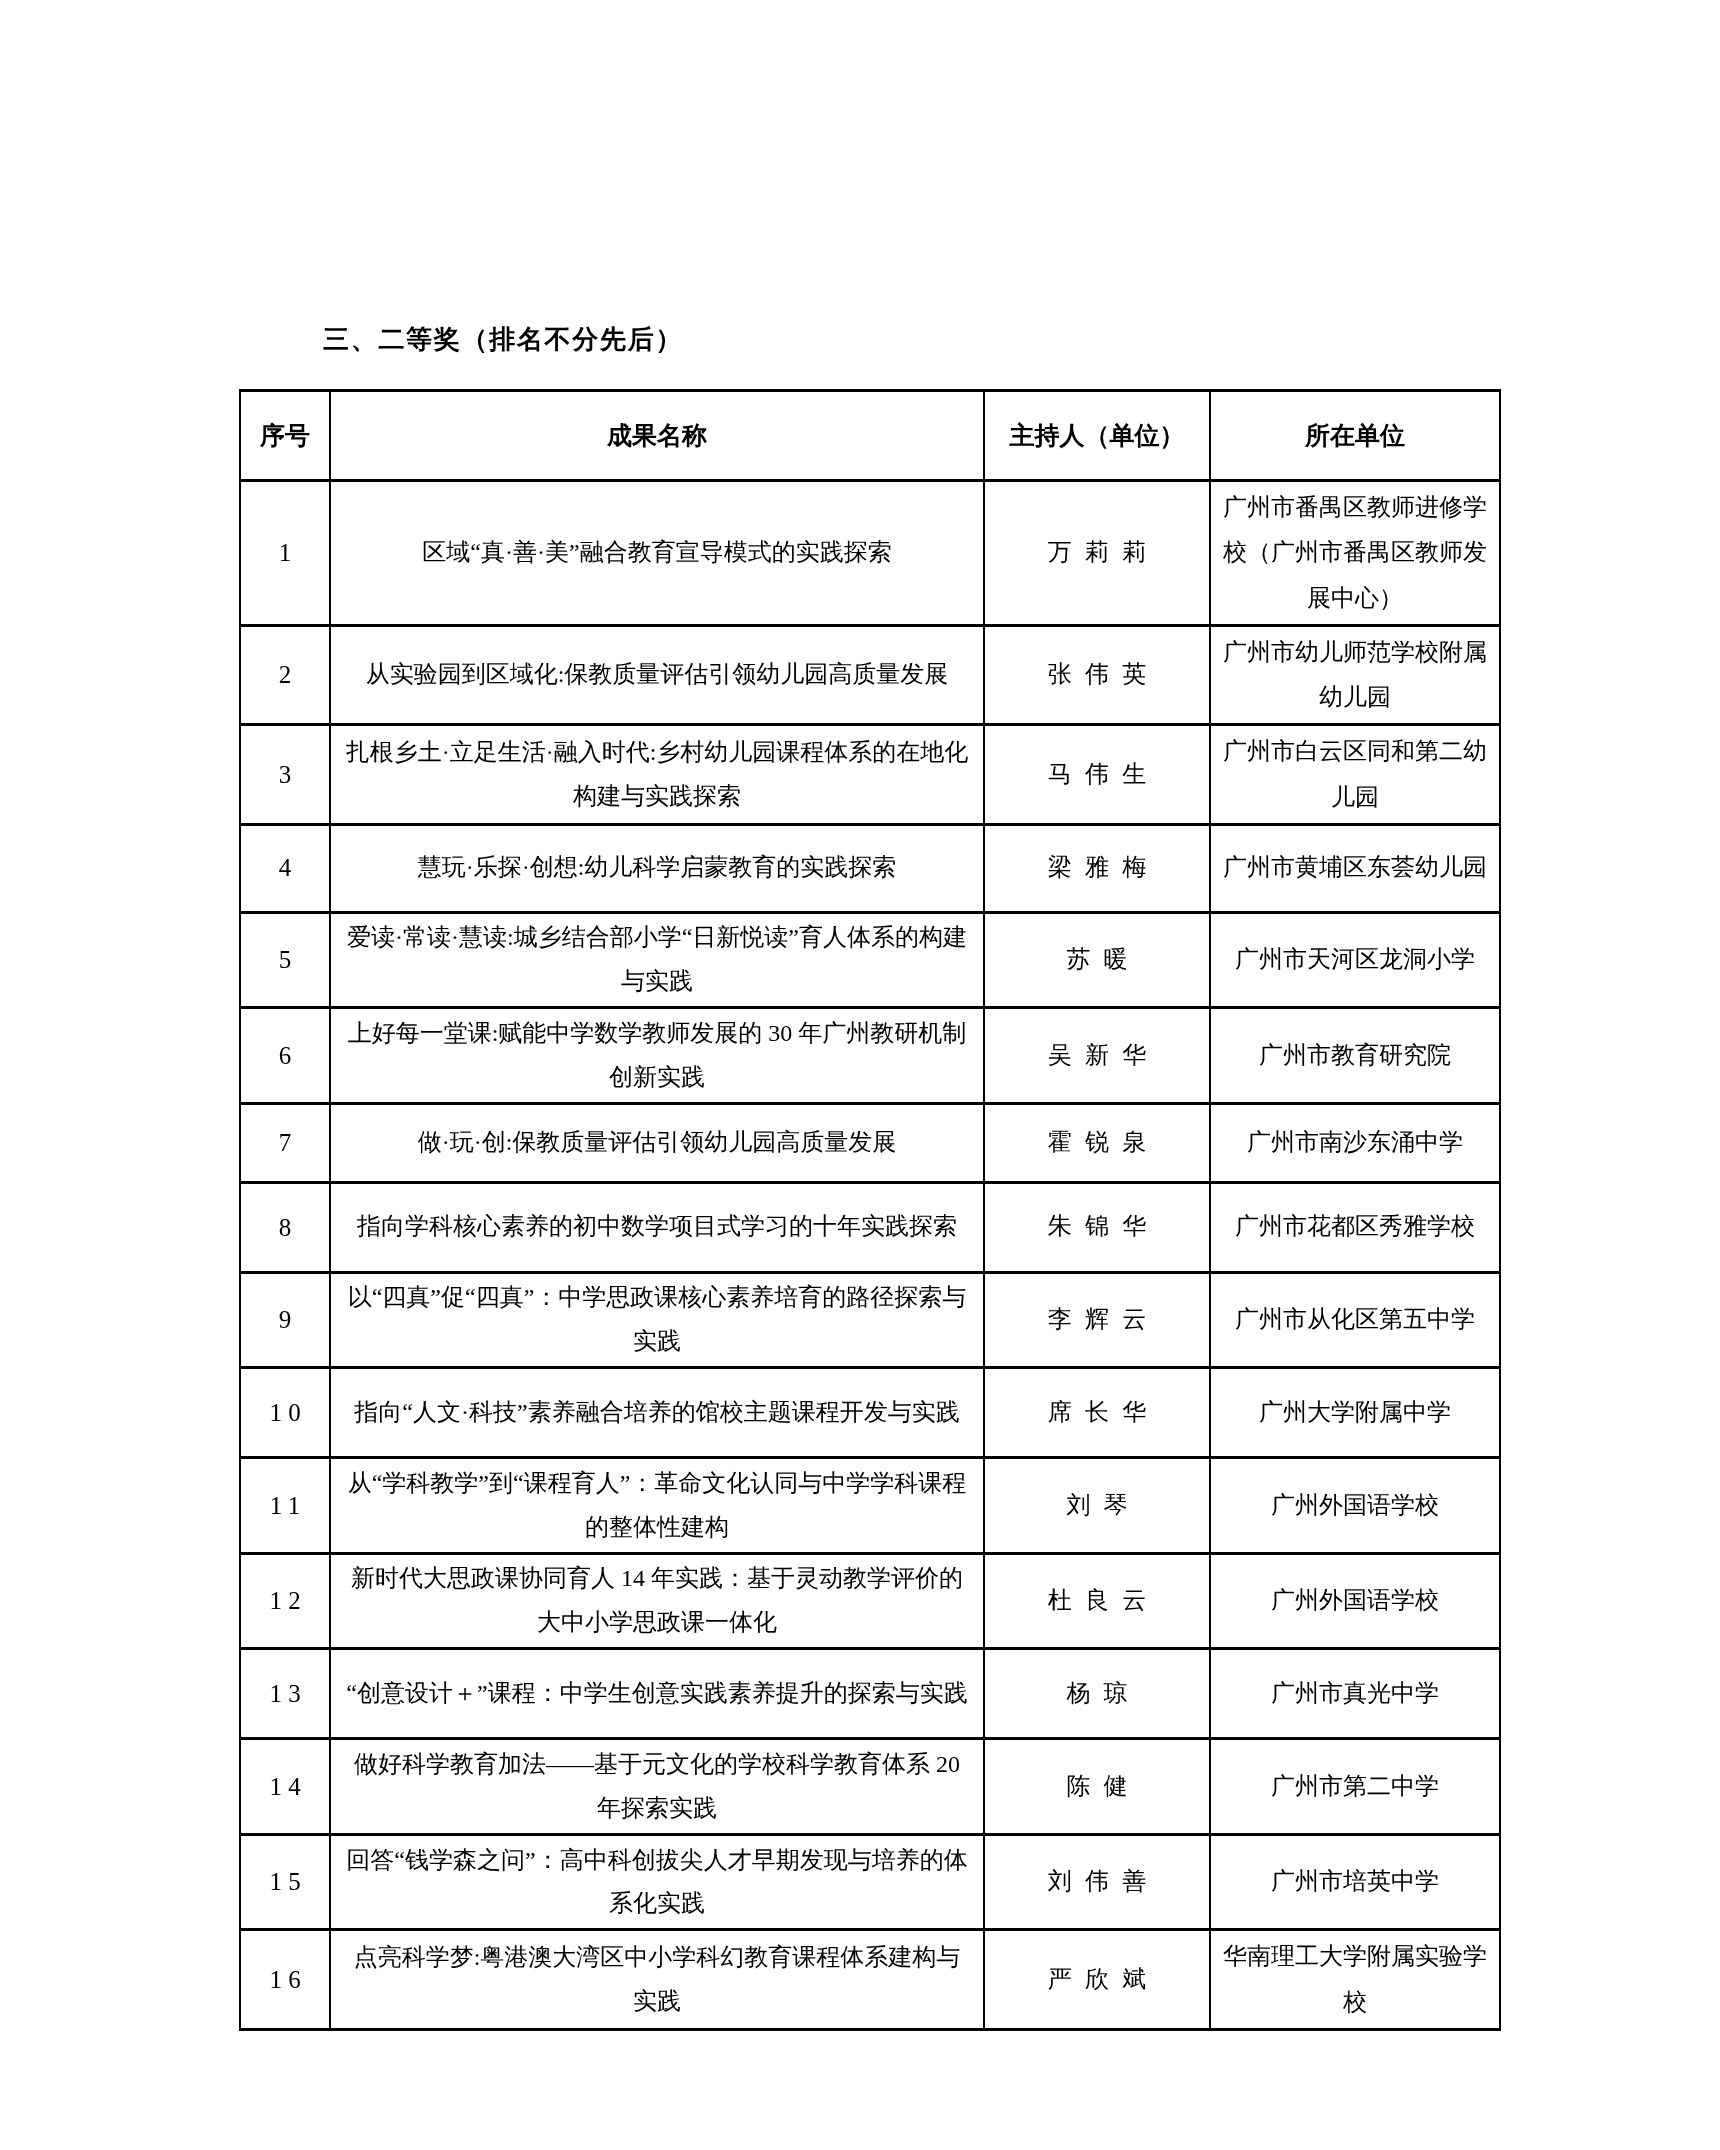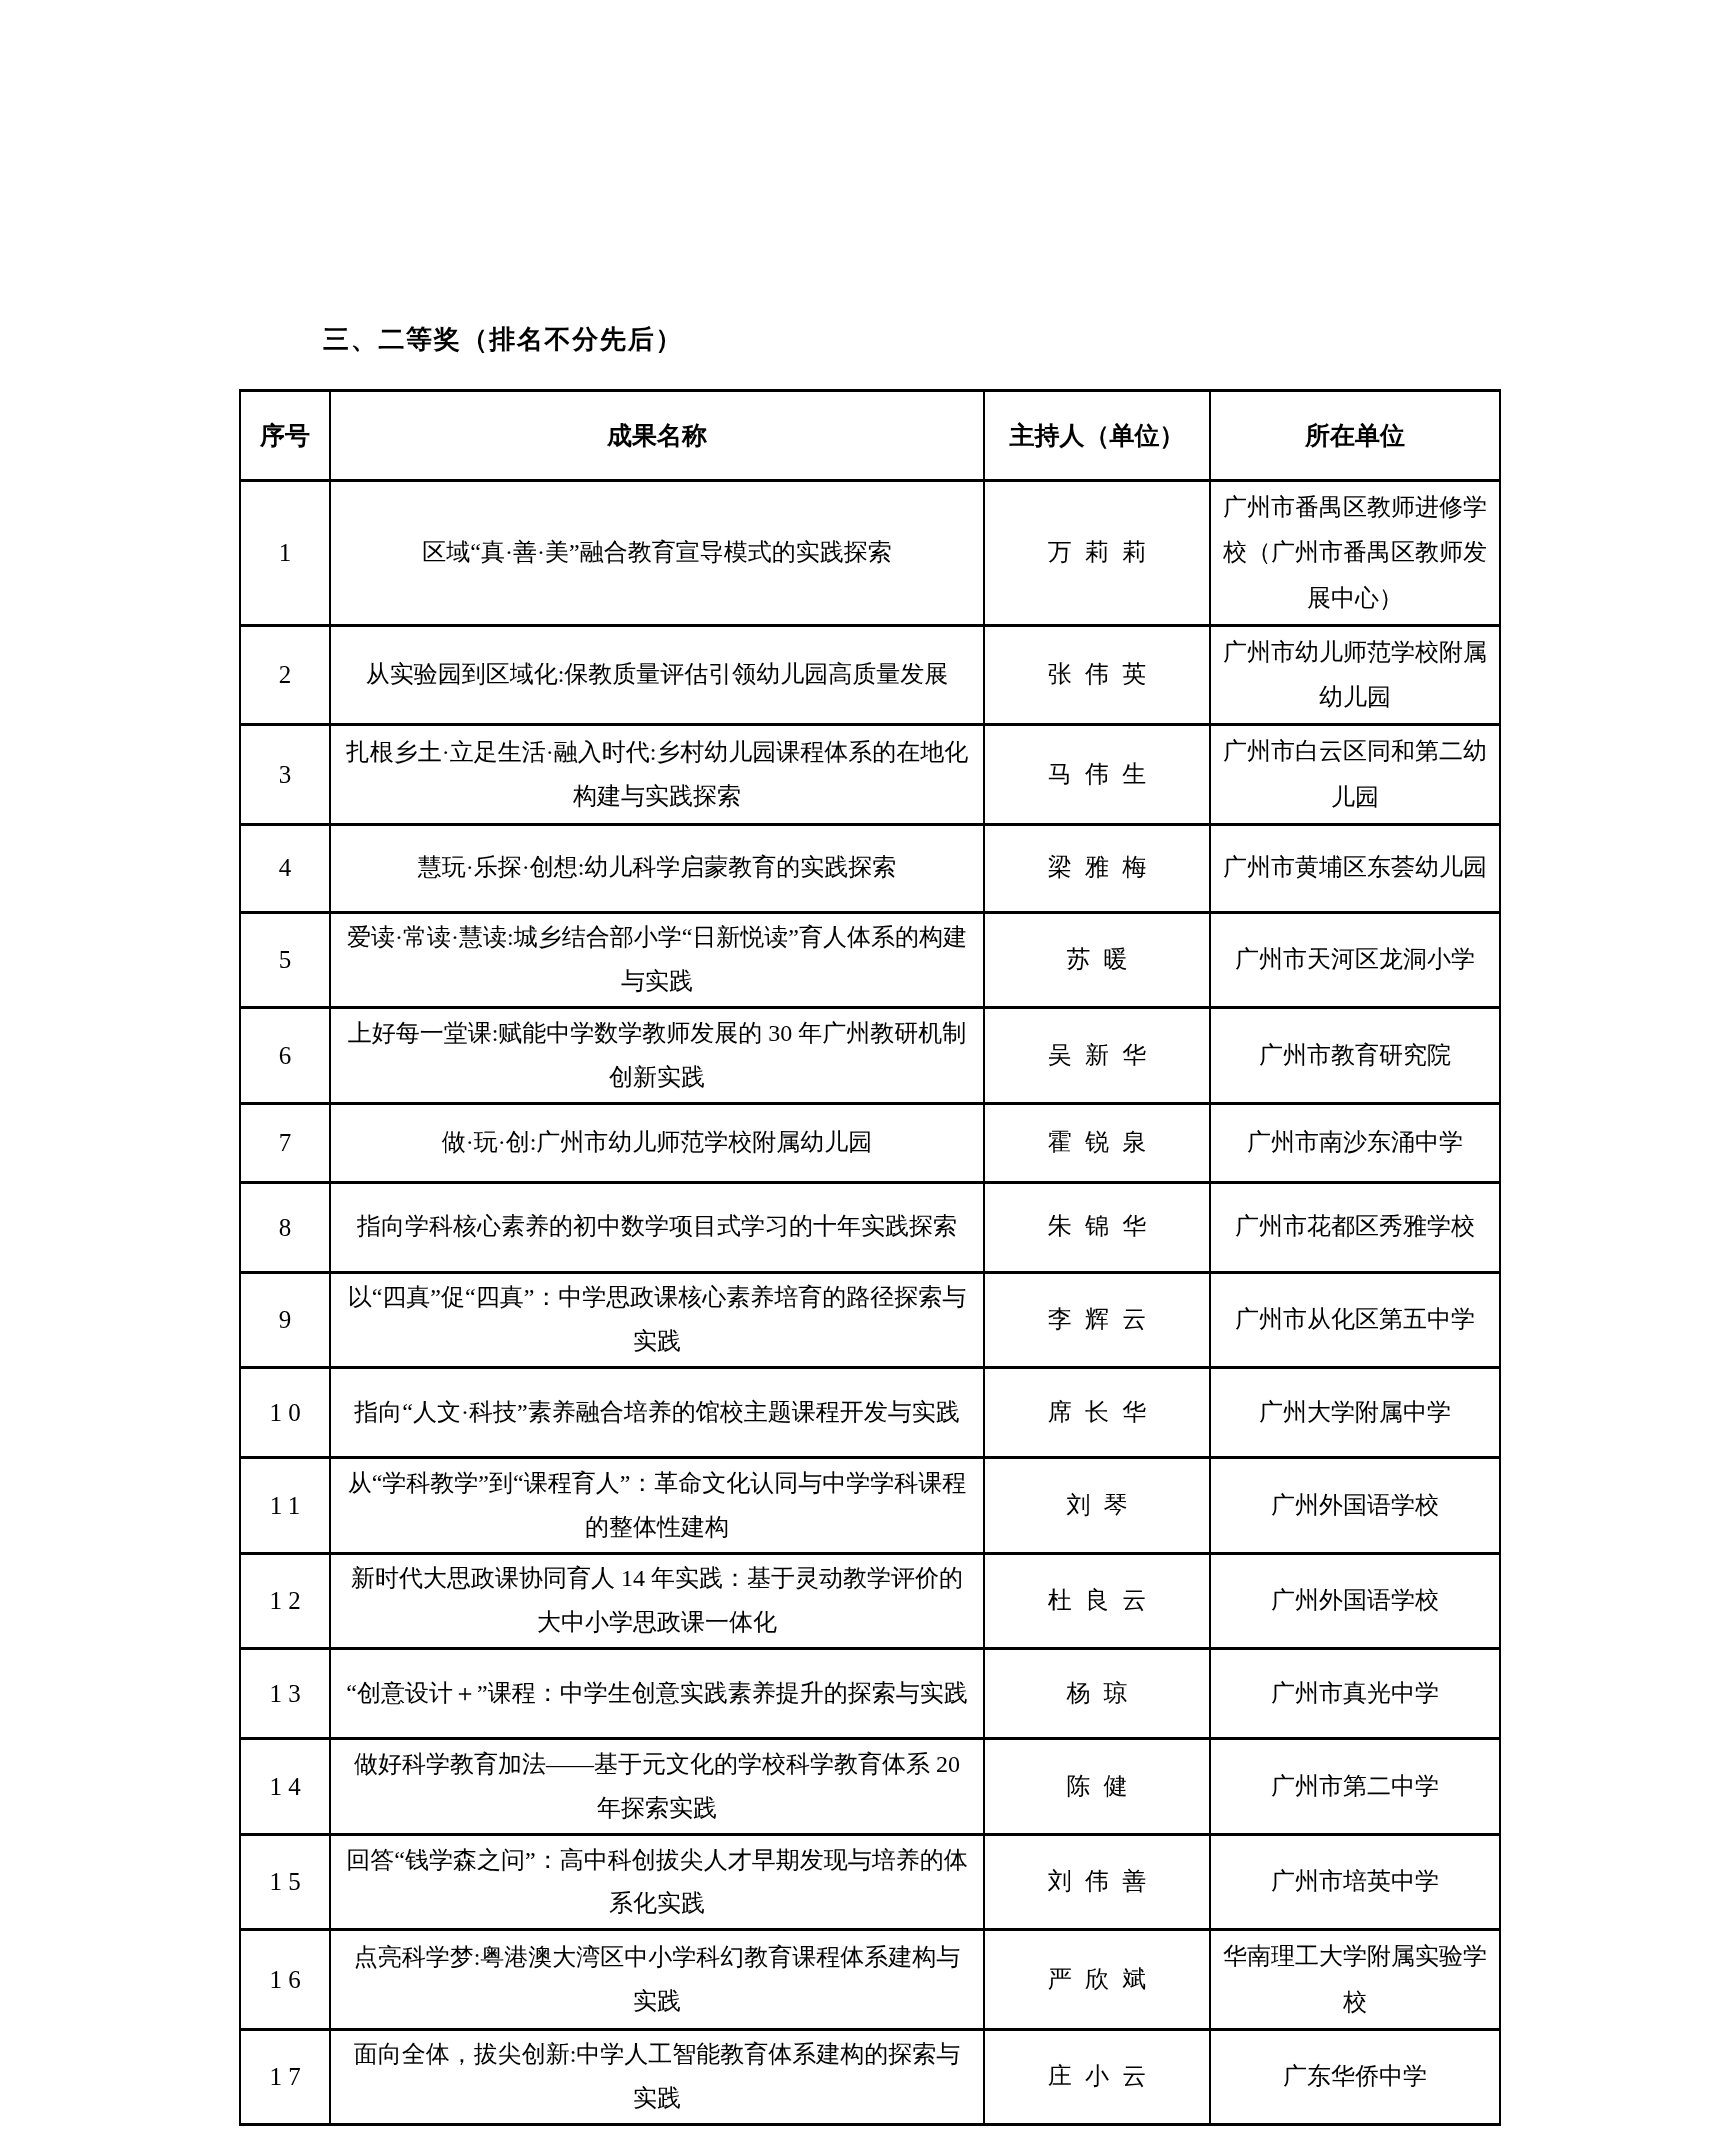--- a/index.html
+++ b/index.html
@@ -119,21 +119,21 @@
         <td class="unit-cell">广州市天河区龙洞小学</td>
       </tr>
       <tr style="height:93px">
         <td class="no-cell">6</td>
         <td class="name-cell">上好每一堂课:赋能中学数学教师发展的 30 年广州教研机制创新实践</td>
         <td class="presenter-cell">吴新华</td>
         <td class="unit-cell">广州市教育研究院</td>
       </tr>
       <tr style="height:79px">
         <td class="no-cell">7</td>
-        <td class="name-cell">做·玩·创:广州市幼儿师范学校附属幼儿园</td>
+        <td class="name-cell">做·玩·创:保教质量评估引领幼儿园高质量发展</td>
         <td class="presenter-cell">霍锐泉</td>
         <td class="unit-cell">广州市南沙东涌中学</td>
       </tr>
       <tr style="height:90px">
         <td class="no-cell">8</td>
         <td class="name-cell">指向学科核心素养的初中数学项目式学习的十年实践探索</td>
         <td class="presenter-cell">朱锦华</td>
         <td class="unit-cell">广州市花都区秀雅学校</td>
       </tr>
       <tr style="height:92px">
@@ -177,23 +177,17 @@
         <td class="name-cell">回答“钱学森之问”：高中科创拔尖人才早期发现与培养的体系化实践</td>
         <td class="presenter-cell">刘伟善</td>
         <td class="unit-cell">广州市培英中学</td>
       </tr>
       <tr style="height:88px">
         <td class="no-cell">16</td>
         <td class="name-cell">点亮科学梦:粤港澳大湾区中小学科幻教育课程体系建构与实践</td>
         <td class="presenter-cell">严欣斌</td>
         <td class="unit-cell">华南理工大学附属实验学校</td>
       </tr>
-      <tr style="height:92px">
-        <td class="no-cell">17</td>
-        <td class="name-cell">面向全体，拔尖创新:中学人工智能教育体系建构的探索与实践</td>
-        <td class="presenter-cell">庄小云</td>
-        <td class="unit-cell">广东华侨中学</td>
-      </tr>
     </tbody>
   </table>
 
 </div>
 
 
 </body></html>

